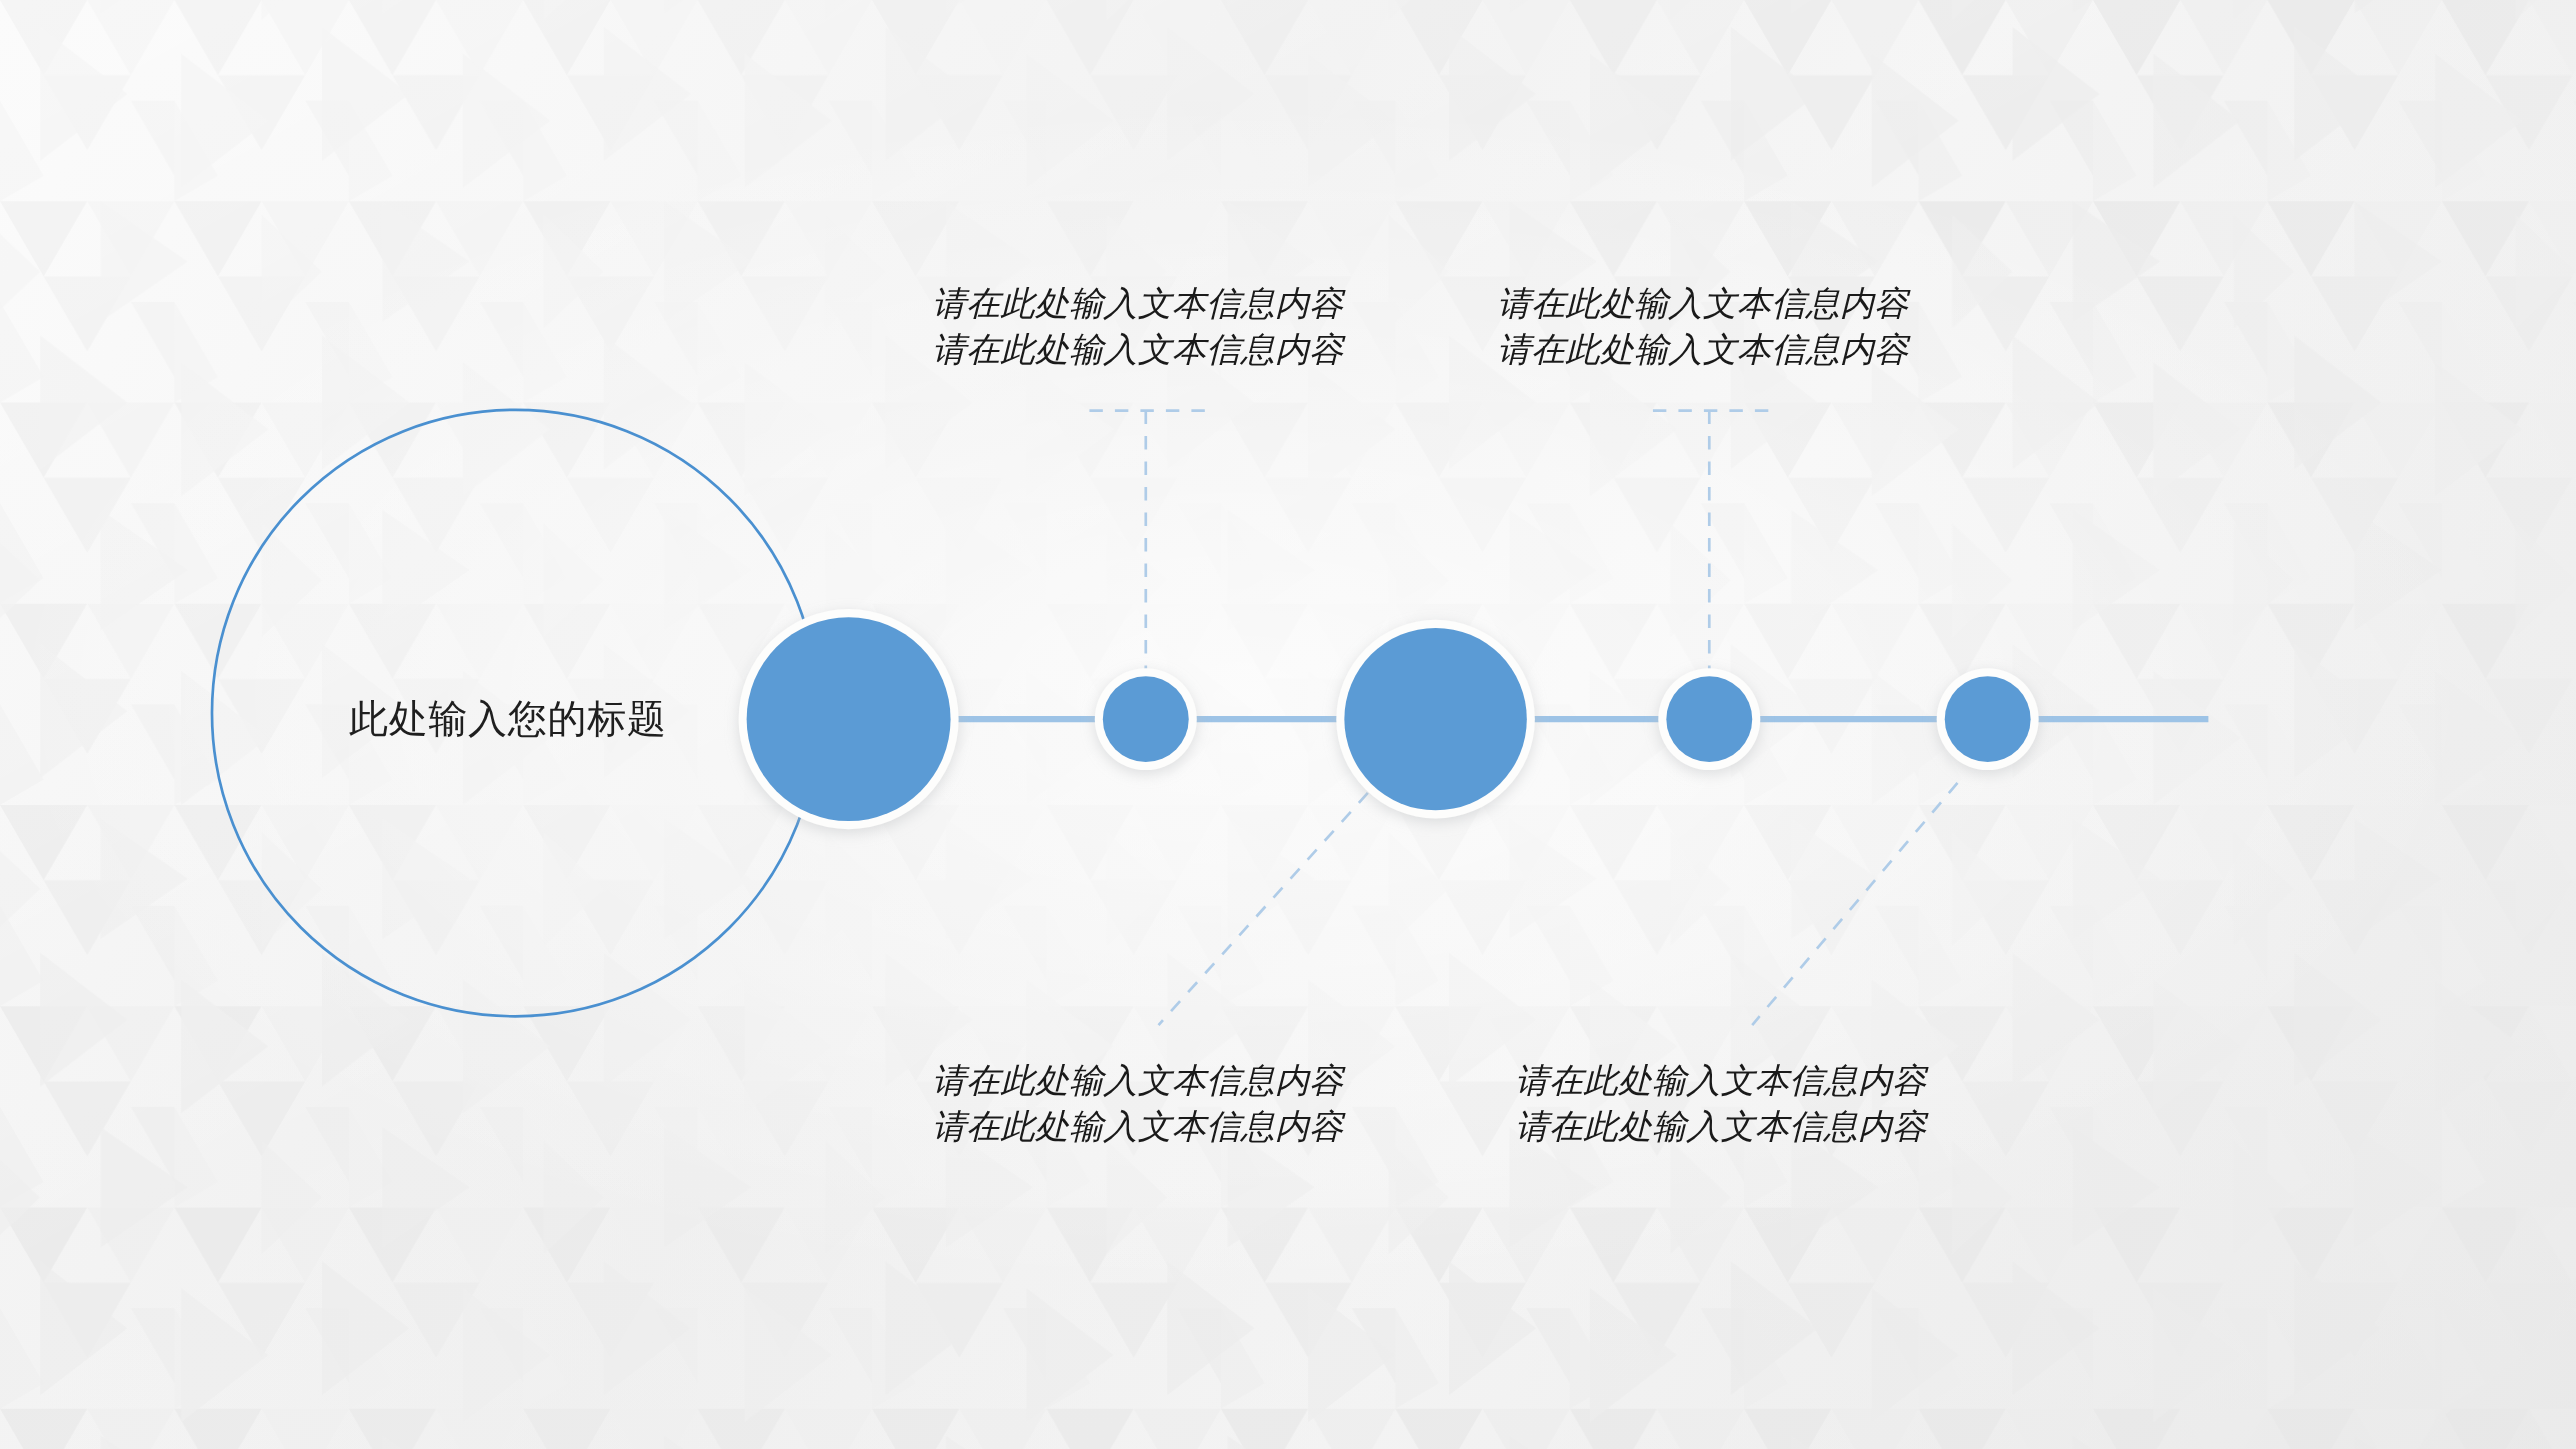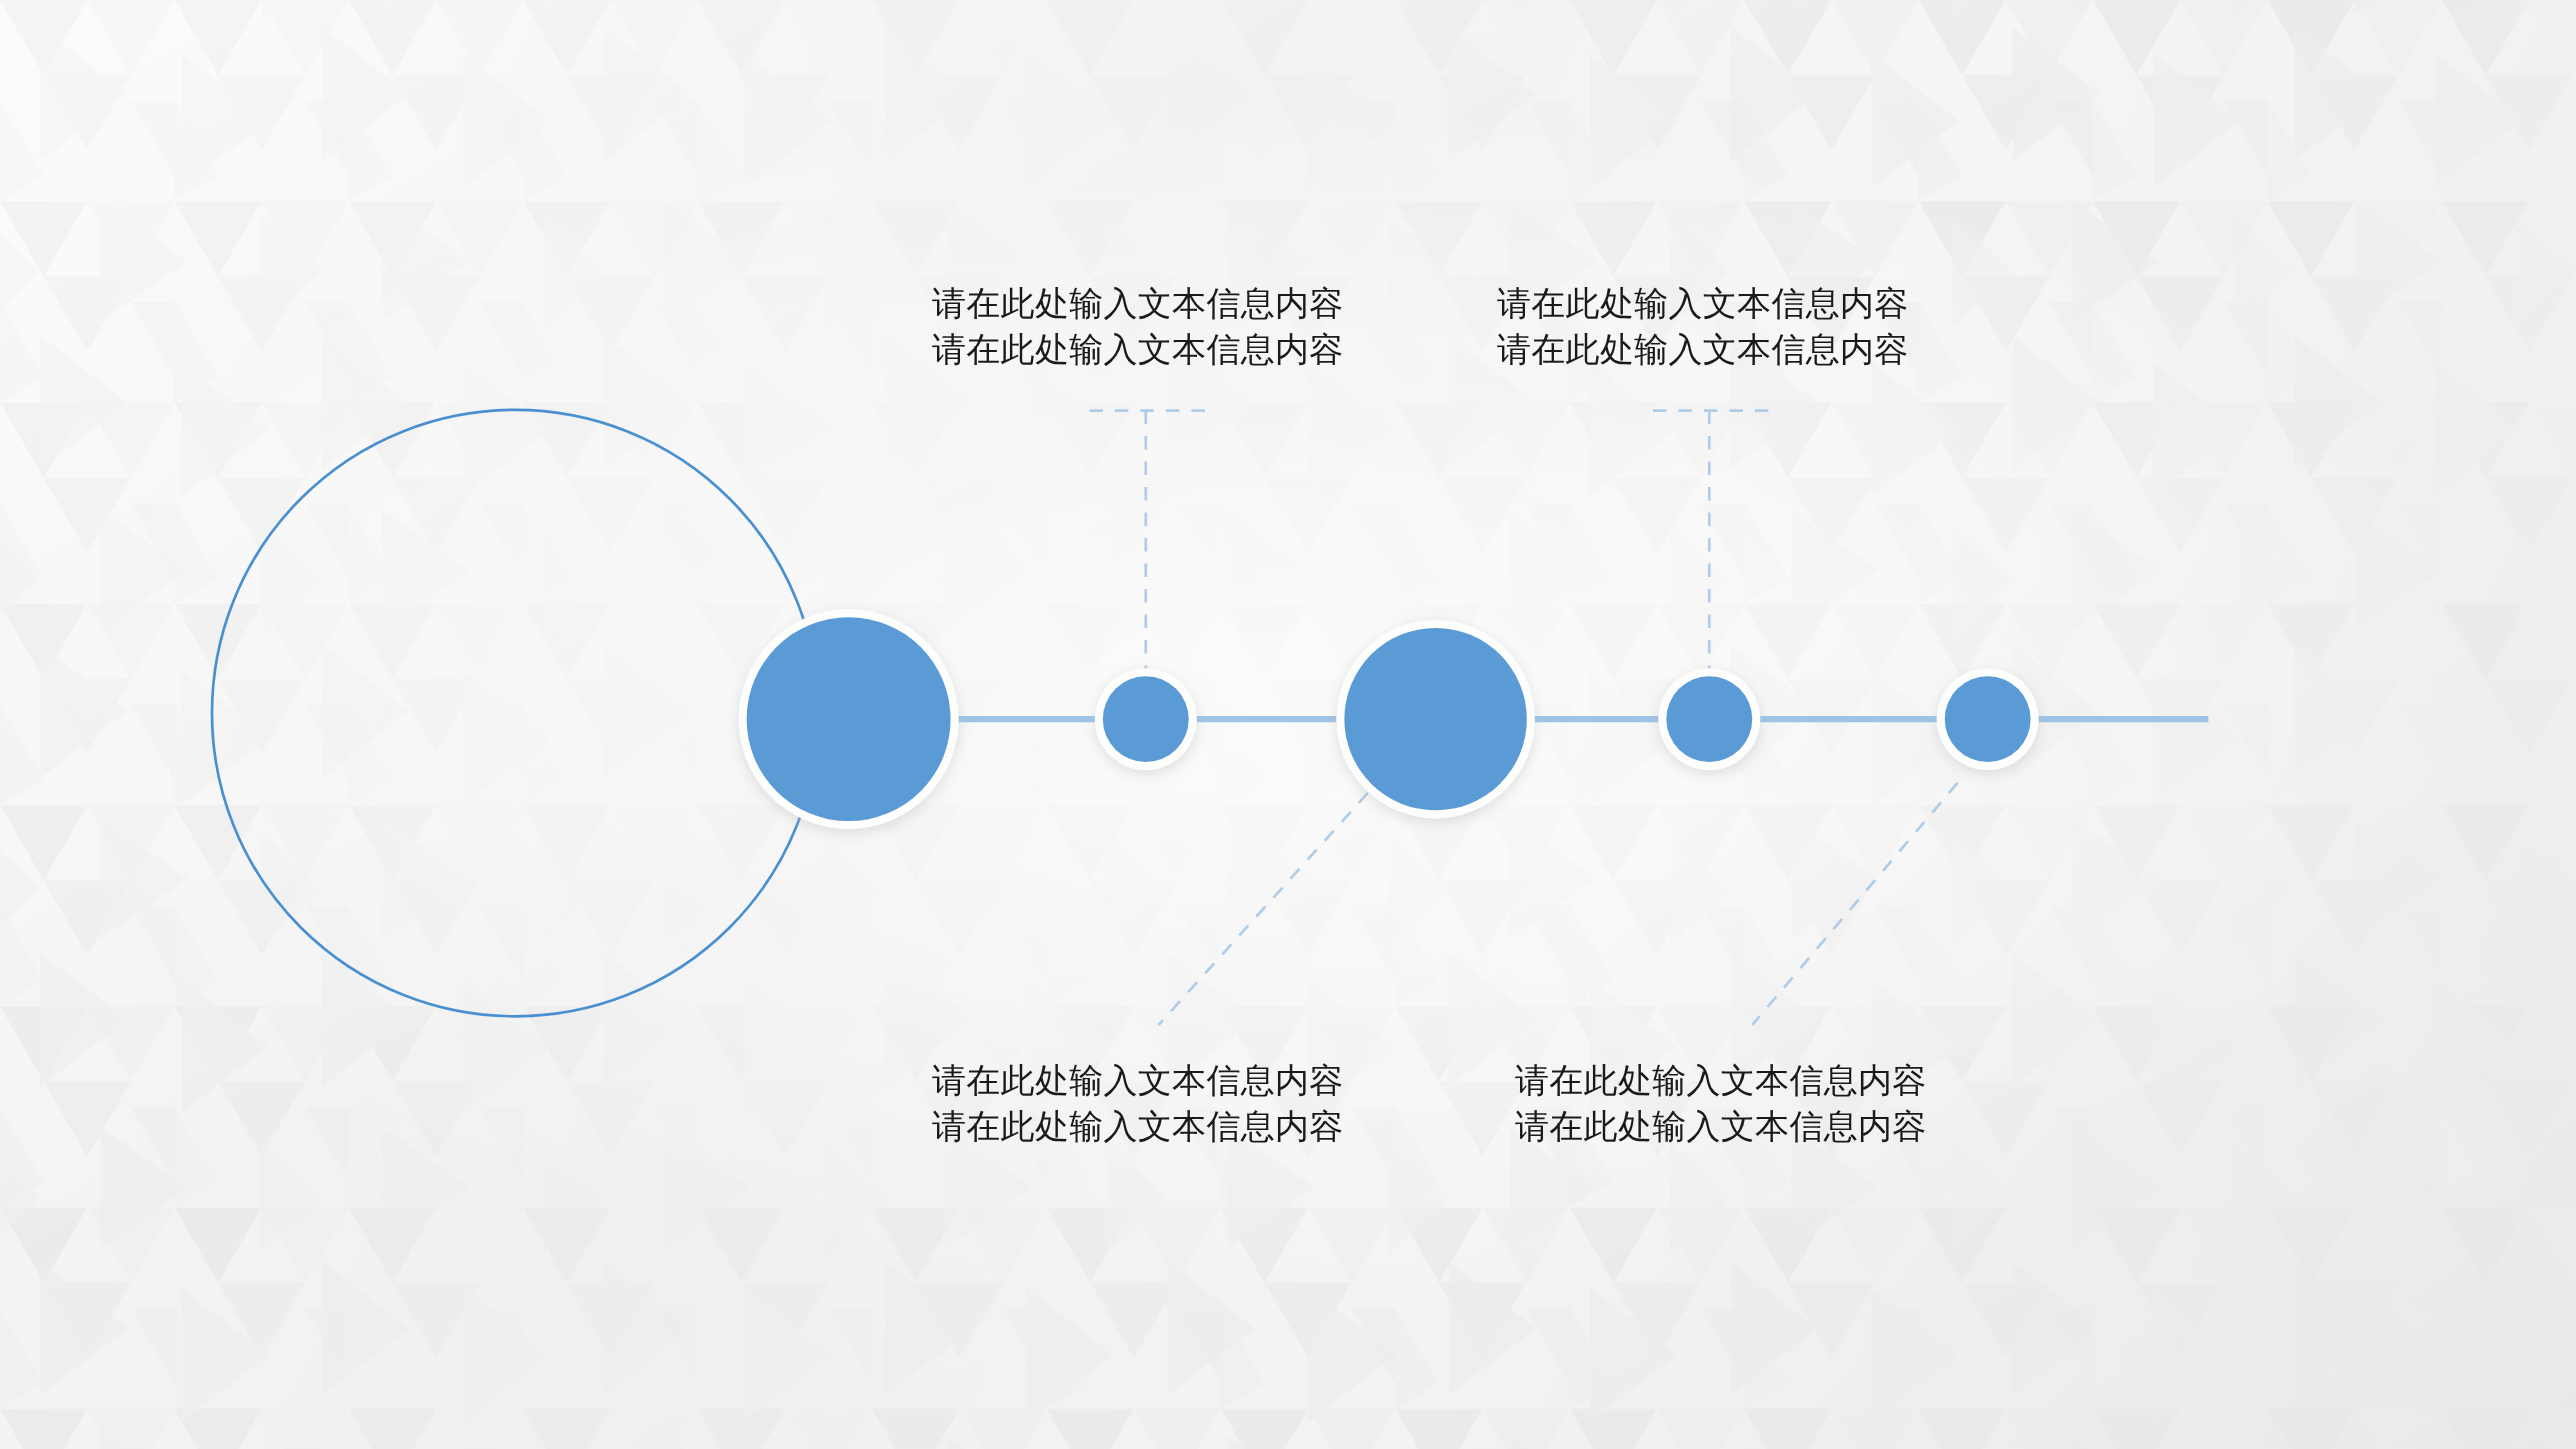--- a/index.html
+++ b/index.html
@@ -46,20 +46,21 @@
   }
 
   
   .txt-block {
     position: absolute;
     color: #1a1a1a;
     font-size: 34px;
     line-height: 1.36;
     letter-spacing: 0.3px;
     white-space: nowrap;
+    font-style: italic;
   }
   .txt-block .line { display: block; }
 
   .title-text {
     position: absolute;
     color: #1f1f1f;
     font-size: 39px;
     letter-spacing: 0.7px;
     white-space: nowrap;
   }
@@ -140,20 +141,21 @@
       <circle cx="2140" cy="1072" r="136" fill="#5B9BD5"></circle>
 
       <circle cx="2548" cy="1072" r="76" fill="#FDFDFC" filter="url(#softShadow)"></circle>
       <circle cx="2548" cy="1072" r="64" fill="#5B9BD5"></circle>
 
       <circle cx="2963" cy="1072" r="76" fill="#FDFDFC" filter="url(#softShadow)"></circle>
       <circle cx="2963" cy="1072" r="64" fill="#5B9BD5"></circle>
     </g>
   </svg>
 
+  <div class="title-text" id="title-label">此处输入您的标题</div>
 
   <div class="txt-block" id="txt-top-1">
     <span class="line">请在此处输入文本信息内容</span>
     <span class="line">请在此处输入文本信息内容</span>
   </div>
 
   <div class="txt-block" id="txt-top-2">
     <span class="line">请在此处输入文本信息内容</span>
     <span class="line">请在此处输入文本信息内容</span>
   </div>

